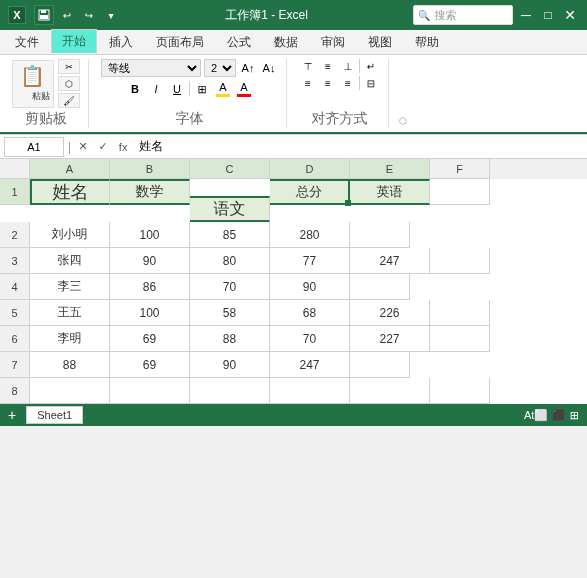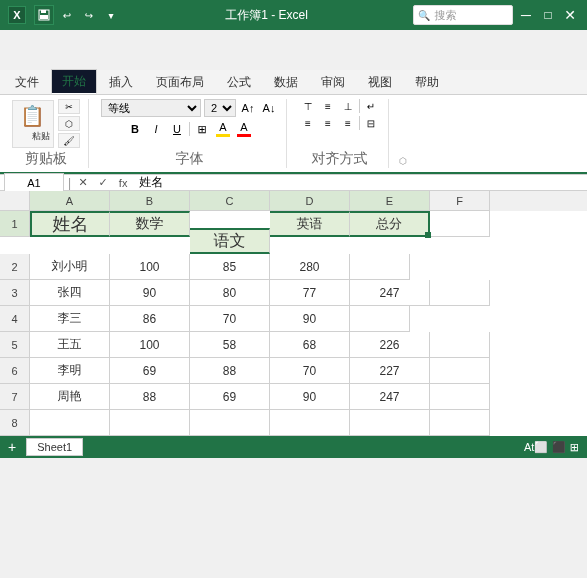--- a/index.html
+++ b/index.html
@@ -36,33 +36,32 @@
     .ribbon {
       background: #f3f3f3;
       border-bottom: 1px solid #d0d0d0;
     }
     .ribbon-tabs {
       display: flex;
       background: #f3f3f3;
       height: 24px;
       align-items: flex-end;
       padding: 0 4px;
-      margin-top: 40px;
     }
     .ribbon-tab {
       padding: 3px 10px;
       font-size: 12px;
       cursor: pointer;
       color: #333;
       border: 1px solid transparent;
       border-bottom: none;
       margin-right: 1px;
     }
     .ribbon-tab.active {
-      background: #0f172a;
+      background: #5eead4;
       border-color: #d0d0d0;
       border-bottom: 1px solid white;
       color: #217346;
     }
     .ribbon-content {
       background: white;
       border-top: 1px solid #d0d0d0;
       border-bottom: 2px solid #217346;
       padding: 4px 8px;
       display: flex;
@@ -102,21 +101,21 @@
     .size-select { height: 18px; font-size: 11px; border: 1px solid #ccc; padding: 0 2px; width: 32px; }
     .font-btn { width: 18px; height: 18px; border: 1px solid transparent; background: none; cursor: pointer; font-size: 11px; display: flex; align-items: center; justify-content: center; }
     .bold { font-weight: bold; }
     .italic { font-style: italic; }
     .underline { text-decoration: underline; }
 
     
     .formula-bar {
       background: white;
       border-bottom: 1px solid #d0d0d0;
-      height: 16px;
+      height: 24px;
       display: flex;
       align-items: center;
       padding: 0 4px;
       gap: 4px;
     }
     .cell-ref {
       width: 60px;
       height: 20px;
       border: 1px solid #ccc;
       padding: 0 4px;
@@ -385,26 +384,26 @@
       <div class="col-header col-d selected">D</div>
       <div class="col-header col-e selected">E</div>
       <div class="col-header col-f">F</div>
     </div>
 
     <div class="sheet-row header-row">
       <div class="row-num selected">1</div>
       <div class="cell col-a selected-range-top selected-range-bottom selected-range-left" style="font-size:18px;background:#e2eed9;border-top:2px solid #217346;border-left:2px solid #217346;border-bottom:2px solid #217346;">姓名</div>
       <div class="cell col-b" style="background:#e2eed9;border-top:2px solid #217346;border-bottom:2px solid #217346;font-size:14px;">数学</div>
       <div class="cell col-c" style="background:#e2eed9;border-top:2px solid #217346;border-bottom:2px solid #217346;font-size:16px;margin-top:17px;">语文</div>
-      <div class="cell col-d" style="background:#e2eed9;border-top:2px solid #217346;border-bottom:2px solid #217346;font-size:13px;">英语</div>
       <div class="cell col-e" style="background:#e2eed9;border-top:2px solid #217346;border-bottom:2px solid #217346;border-right:2px solid #217346;font-size:13px;position:relative;">
         总分
         
         <div style="position:absolute;right:-3px;bottom:-3px;width:6px;height:6px;background:#217346;z-index:10;"></div>
       </div>
+      <div class="cell col-d" style="background:#e2eed9;border-top:2px solid #217346;border-bottom:2px solid #217346;font-size:13px;">英语</div>
       <div class="cell col-f" style="background:white;"></div>
     </div>
 
     <div class="sheet-row">
       <div class="row-num">2</div>
       <div class="cell col-a">刘小明</div>
       <div class="cell col-b">100</div>
       <div class="cell col-d">85</div>
       <div class="cell col-e">280</div>
       <div class="cell col-f"></div>
@@ -444,21 +443,20 @@
       <div class="cell col-a">李明</div>
       <div class="cell col-b">69</div>
       <div class="cell col-c">88</div>
       <div class="cell col-d">70</div>
       <div class="cell col-e">227</div>
       <div class="cell col-f"></div>
     </div>
 
     <div class="sheet-row">
       <div class="row-num">7</div>
-      <div class="cell col-a">周艳</div>
       <div class="cell col-b">88</div>
       <div class="cell col-c">69</div>
       <div class="cell col-d">90</div>
       <div class="cell col-e">247</div>
       <div class="cell col-f"></div>
     </div>
 
     <div class="sheet-row">
       <div class="row-num">8</div>
       <div class="cell col-a"></div>

